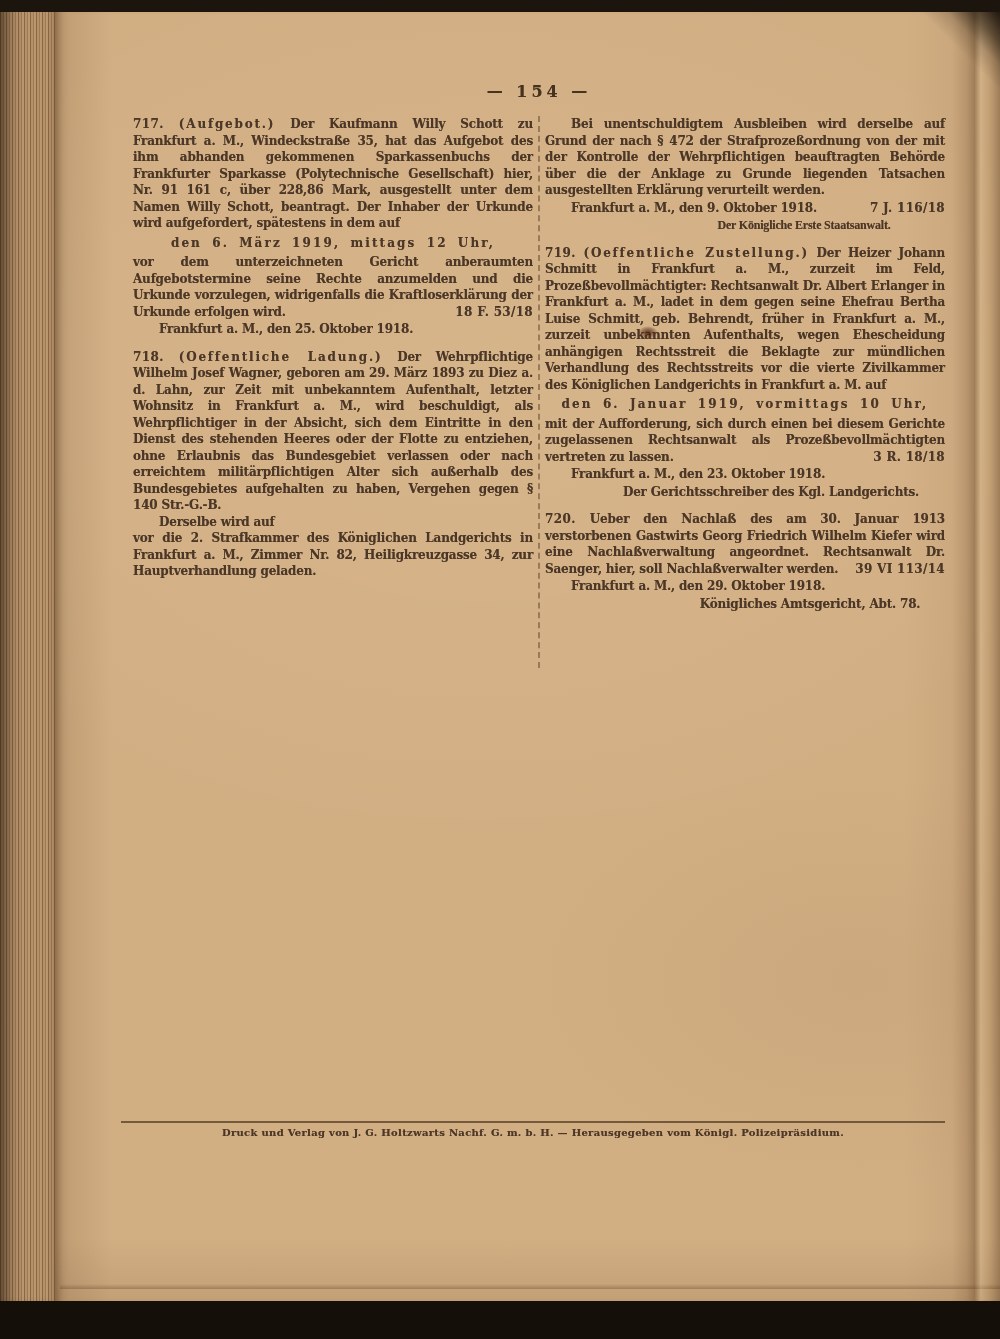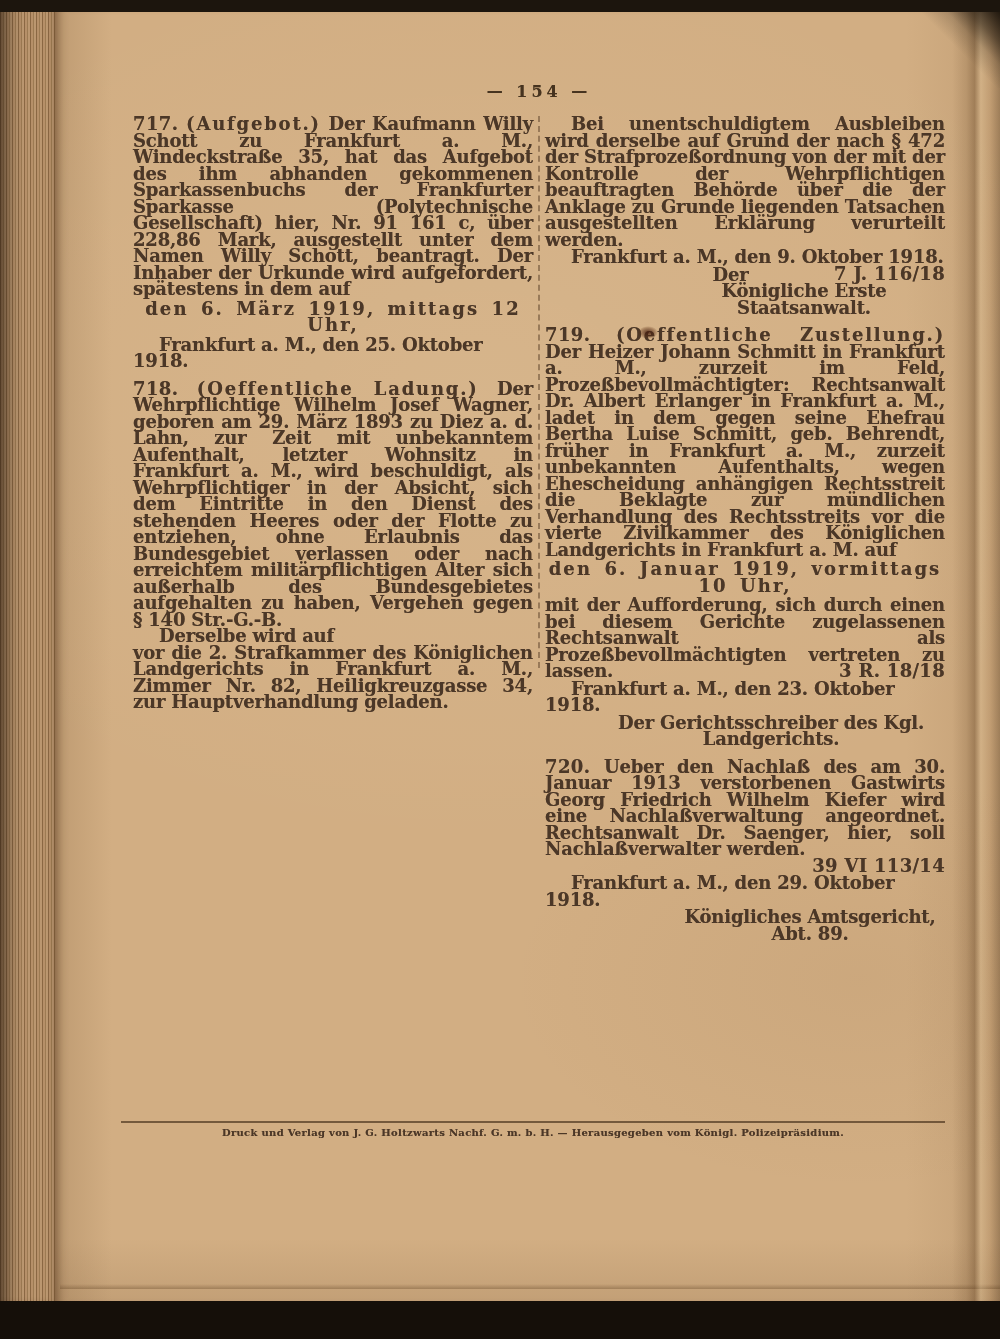--- a/index.html
+++ b/index.html
@@ -51,40 +51,40 @@
   .page-number{
     position:absolute;left:78px;top:72px;width:812px;text-align:center;
     font-size:16px;font-weight:bold;letter-spacing:4px;color:#46331f;
     text-shadow:0 0 .6px rgba(70,51,31,.6);
   }
 
   .columns{
     position:absolute;left:78px;top:106px;width:812px;
     display:flex;gap:12px;
   }
-  .col{width:400px;font-size:18px;line-height:16.5px;font-weight:bold;
+  .col{width:400px;font-size:12px;line-height:16.5px;font-weight:bold;
     letter-spacing:-0.2px;text-align:justify;
     text-shadow:0 0 .6px rgba(75,55,39,.55);}
   .divider{
     position:absolute;left:483px;top:106px;height:552px;width:0;
     border-left:2px dashed rgba(92,66,42,0.5);
   }
 
   .notice{margin:0 0 11px 0;}
   .notice p{margin:0;}
   .body::after{content:"";display:block;clear:both;}
   .num{letter-spacing:.4px;}
   .sperr{letter-spacing:1.8px;}
   .dateline{font-weight:bold;letter-spacing:2.1px;word-spacing:4px;margin:3px 0 !important;text-align:center;}
   .dateline.left{text-align:left;letter-spacing:2.3px;word-spacing:3px;}
   .lead{text-indent:26px;text-align:left;}
   .place{text-indent:26px;text-align:left;margin-top:1px !important;}
   .sig{text-align:center;margin-top:1px !important;}
   .shift-xl{padding-left:130px;}
-  .shift-lg{padding-left:118px;}
+  .shift-lg{padding-left:118px;font-family:Liberation Serif, serif;}
   .shift-md{padding-left:52px;}
   .file{float:right;margin-left:10px;letter-spacing:.3px;}
   .cont-indent{text-indent:26px;}
 
   .footer{
     position:absolute;left:48px;top:1106px;width:860px;text-align:center;
     font-weight:bold;color:#4b3727;text-shadow:0 0 .6px rgba(75,55,39,.55);
   }
   .footer-fees{font-size:12.5px;letter-spacing:.4px;}
   .footer-rule{border:0;border-top:2px solid rgba(75,52,30,0.7);margin:5px 18px 4px 18px;}
@@ -105,20 +105,21 @@
 
     <div class="page-number">— 154 —</div>
 
     <div class="columns">
 
       <div class="col">
 
         <div class="notice">
           <p class="body"><span class="num">717.</span> <span class="sperr">(Aufgebot.)</span> <span>Der Kaufmann Willy Schott zu Frankfurt a. M., Windeckstraße 35, hat das Aufgebot des ihm abhanden gekommenen Sparkassenbuchs der Frankfurter Sparkasse (Polytechnische Gesellschaft) hier, Nr. 91 161 c, über 228,86 Mark, ausgestellt unter dem Namen Willy Schott, beantragt. Der Inhaber der Urkunde wird aufgefordert, spätestens in dem auf</span></p>
           <p class="dateline">den 6. März 1919, mittags 12 Uhr,</p>
+          <p class="body"><span>vor dem unterzeichneten Gericht anberaumten Aufgebotstermine seine Rechte anzumelden und die Urkunde vorzulegen, widrigenfalls die Kraftloserklärung der Urkunde erfolgen wird.</span><span class="file">18 F. 53/18</span></p>
           <p class="place">Frankfurt a. M., den 25. Oktober 1918.</p>
         </div>
 
         <div class="notice">
           <p class="body"><span class="num">718.</span> <span class="sperr">(Oeffentliche Ladung.)</span> <span>Der Wehrpflichtige Wilhelm Josef Wagner, geboren am 29. März 1893 zu Diez a. d. Lahn, zur Zeit mit unbekanntem Aufenthalt, letzter Wohnsitz in Frankfurt a. M., wird beschuldigt, als Wehrpflichtiger in der Absicht, sich dem Eintritte in den Dienst des stehenden Heeres oder der Flotte zu entziehen, ohne Erlaubnis das Bundesgebiet verlassen oder nach erreichtem militärpflichtigen Alter sich außerhalb des Bundesgebietes aufgehalten zu haben, Vergehen gegen § 140 Str.-G.-B.</span></p>
           <p class="lead">Derselbe wird auf</p>
           <p class="body">vor die 2. Strafkammer des Königlichen Landgerichts in Frankfurt a. M., Zimmer Nr. 82, Heiligkreuzgasse 34, zur Hauptverhandlung geladen.</p>
         </div>
 
       </div>
@@ -135,21 +136,21 @@
           <p class="body"><span class="num">719.</span> <span class="sperr">(Oeffentliche Zustellung.)</span> <span>Der Heizer Johann Schmitt in Frankfurt a. M., zurzeit im Feld, Prozeßbevollmächtigter: Rechtsanwalt Dr. Albert Erlanger in Frankfurt a. M., ladet in dem gegen seine Ehefrau Bertha Luise Schmitt, geb. Behrendt, früher in Frankfurt a. M., zurzeit unbekannten Aufenthalts, wegen Ehescheidung anhängigen Rechtsstreit die Beklagte zur mündlichen Verhandlung des Rechtsstreits vor die vierte Zivilkammer des Königlichen Landgerichts in Frankfurt a. M. auf</span></p>
           <p class="dateline">den 6. Januar 1919, vormittags 10 Uhr,</p>
           <p class="body"><span>mit der Aufforderung, sich durch einen bei diesem Gerichte zugelassenen Rechtsanwalt als Prozeßbevollmächtigten vertreten zu lassen.</span><span class="file">3 R. 18/18</span></p>
           <p class="place">Frankfurt a. M., den 23. Oktober 1918.</p>
           <p class="sig shift-md">Der Gerichtsschreiber des Kgl. Landgerichts.</p>
         </div>
 
         <div class="notice">
           <p class="body"><span class="num">720.</span> <span>Ueber den Nachlaß des am 30. Januar 1913 verstorbenen Gastwirts Georg Friedrich Wilhelm Kiefer wird eine Nachlaßverwaltung angeordnet. Rechtsanwalt Dr. Saenger, hier, soll Nachlaßverwalter werden.</span><span class="file">39 VI 113/14</span></p>
           <p class="place">Frankfurt a. M., den 29. Oktober 1918.</p>
-          <p class="sig shift-xl">Königliches Amtsgericht, Abt. 89.</p>
+          <p class="sig shift-xl">Königliches Amtsgericht, Abt. 78.</p>
         </div>
 
       </div>
     </div>
 
     <div class="divider"></div>
     <div class="ink-blot"></div>
 
     <div class="footer">
       <hr class="footer-rule">

